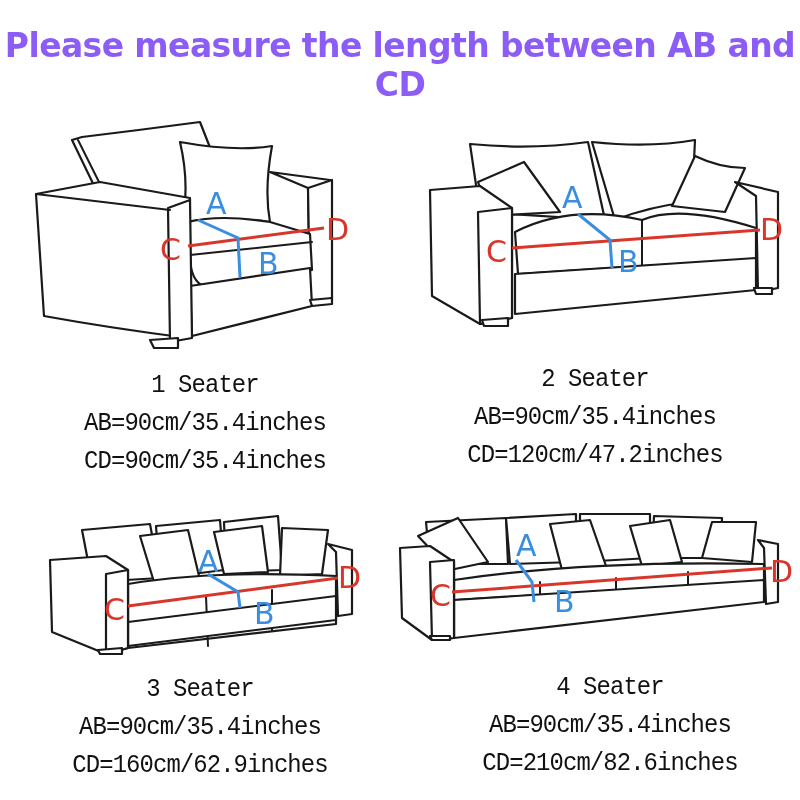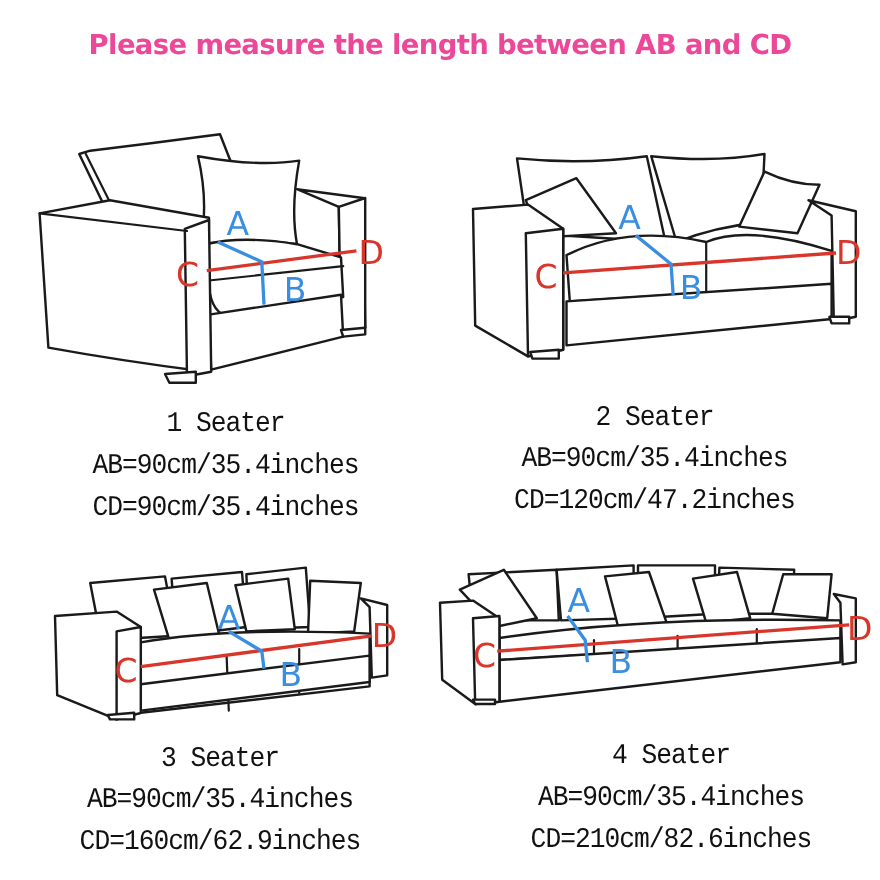--- a/index.html
+++ b/index.html
@@ -1,17 +1,17 @@
 <!DOCTYPE html>
 <html><head>
 <meta charset="utf-8">
 <style>
   html,body{margin:0;padding:0;background:#fff;}
   body{width:800px;height:800px;position:relative;overflow:hidden;font-family:"DejaVu Sans",sans-serif;}
-  .title{position:absolute;left:0;top:26px;width:800px;text-align:center;font-family:"DejaVu Sans",sans-serif;font-weight:bold;font-size:25px;letter-spacing:-0.6px;color:#ec4899;}
+  .title{position:absolute;left:0;top:26px;width:800px;text-align:center;font-family:"DejaVu Sans",sans-serif;font-weight:bold;font-size:33px;letter-spacing:-0.6px;color:#8b5cf6;}
   .panel{position:absolute;}
   .panel svg{position:absolute;left:0;top:0;}
   .caption{position:absolute;text-align:center;font-family:"Liberation Mono","DejaVu Sans Mono",monospace;color:#111;font-size:26px;line-height:38px;letter-spacing:-1px;transform:scaleX(0.92);transform-origin:center top;}
   .caption div{white-space:nowrap;}
   svg .ol{fill:#fff;stroke:#1a1a1a;stroke-width:2.2;stroke-linejoin:round;stroke-linecap:round;}
   svg .ln{fill:none;stroke:#1a1a1a;stroke-width:2;stroke-linecap:round;}
   svg .red{stroke:var(--red);stroke-width:3;fill:none;}
   svg .blue{stroke:var(--blue);stroke-width:3;fill:none;}
   svg .lbl{font-family:"DejaVu Sans",sans-serif;font-size:30px;}
 </style>

